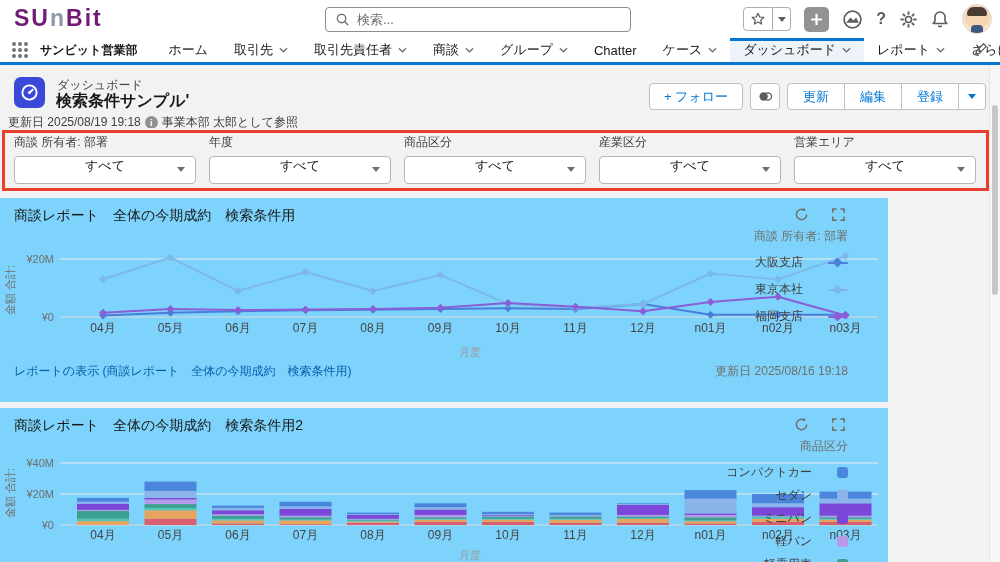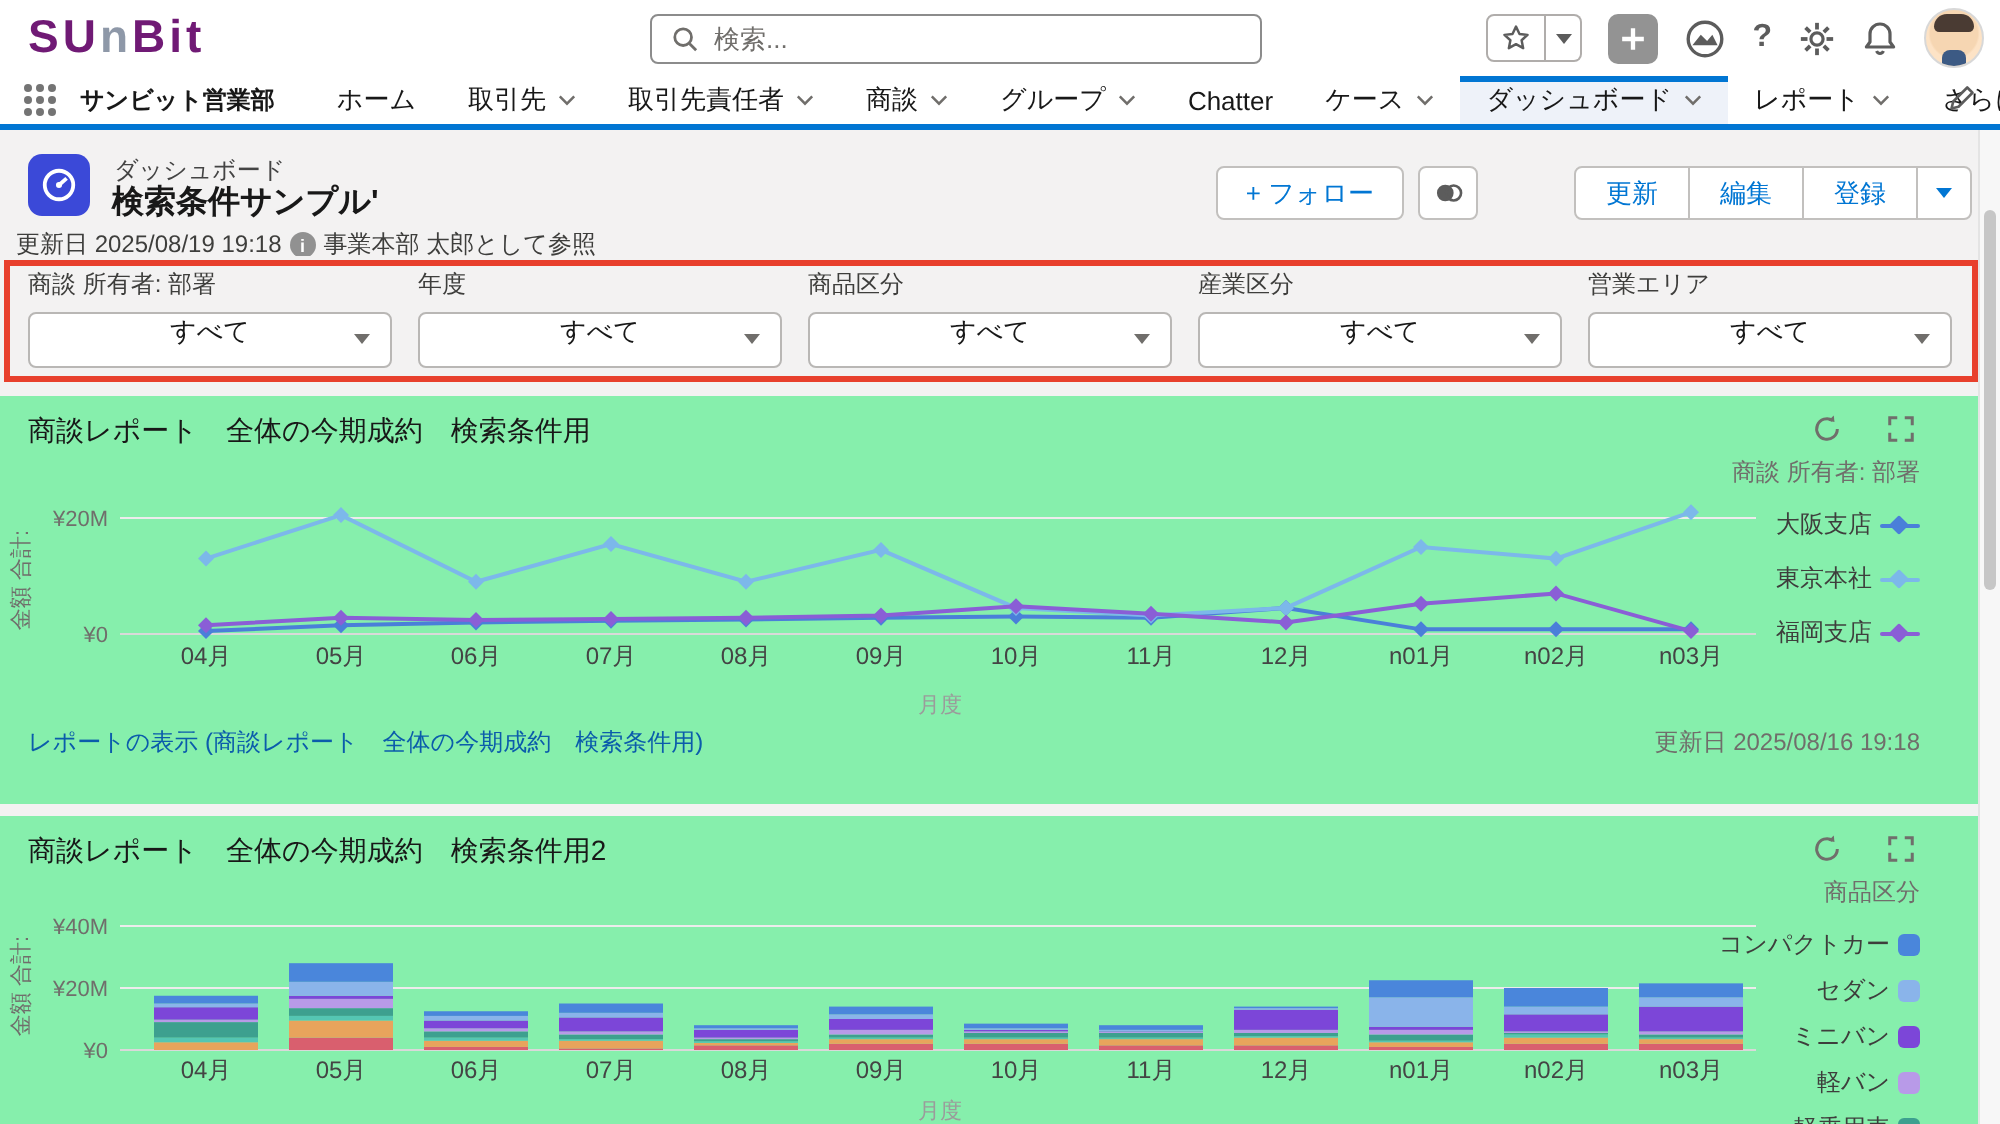--- a/index.html
+++ b/index.html
@@ -38,40 +38,40 @@
   
   .phead{position:absolute;left:0;top:65px;width:1000px;height:63px;background:#f3f2f2;}
   .obj-icon{position:absolute;left:14px;top:12px;width:31px;height:31px;border-radius:7px;background:#3b49d8;display:flex;align-items:center;justify-content:center;}
   .obj-label{position:absolute;left:57px;top:12px;font-size:12px;color:#444;}
   .page-title{position:absolute;left:56px;top:26px;font-size:16px;font-weight:700;color:#181818;}
   .pmeta{position:absolute;left:8px;top:49px;font-size:12px;color:#3e3e3c;display:flex;align-items:center;gap:4px;}
   .infoicon{width:13px;height:13px;border-radius:50%;background:#919191;color:#fff;font-size:9px;font-weight:700;display:flex;align-items:center;justify-content:center;font-style:normal;}
   .pbtns{position:absolute;right:14px;top:18px;display:flex;align-items:center;gap:7px;}
   .btn{height:25px;background:#fff;border:1px solid #c2c0be;border-radius:4px;color:#0176d3;font-size:13px;display:flex;align-items:center;justify-content:center;padding:0 14px;cursor:pointer;white-space:nowrap;}
   .iconbtn{width:28px;padding:0;}
-  .btngroup{display:flex;height:25px;background:#fff;border:1px solid #c2c0be;border-radius:4px;overflow:hidden;margin-left:41px;}
+  .btngroup{display:flex;height:25px;background:#fff;border:1px solid #c2c0be;border-radius:4px;overflow:hidden;}
   .btngroup .gb{padding:0 15px;font-size:13px;color:#0176d3;display:flex;align-items:center;border-right:1px solid #c2c0be;cursor:pointer;}
   .btngroup .gcaret{width:26px;display:flex;align-items:center;justify-content:center;cursor:pointer;}
   .gcaret .caret{border-top-color:#0176d3;}
   
   .filterband{position:absolute;left:0;top:128px;width:1000px;height:60px;background:#f3f2f2;}
   .filter{position:absolute;top:6px;width:182px;}
   .filter .flabel{font-size:12px;color:#3e3e3c;margin-bottom:5px;}
   .filter .fdd{height:26px;background:#fff;border:1px solid #b9b7b5;border-radius:4px;display:flex;justify-content:center;position:relative;font-size:13px;cursor:pointer;}
   .filter .fdd .caret{position:absolute;right:10px;top:10px;border-top-color:#706e6b;}
   .annotation{position:absolute;left:2px;top:130px;width:981px;height:55px;border:3px solid #e8402d;z-index:40;pointer-events:none;}
   
-  .card{position:absolute;left:0;width:1000px;background:#86efac;}
+  .card{position:absolute;left:0;width:888px;background:#7dd3fc;}
   .card1{top:198px;height:204px;}
   .card2{top:408px;height:154px;}
   .ctitle{position:absolute;left:14px;top:9px;font-size:14px;color:#181818;}
   .cicons{position:absolute;right:42px;top:9px;display:flex;gap:22px;}
   .legend{position:absolute;right:40px;text-align:right;}
   .legend .ltitle{font-size:12px;color:#706e6b;margin-bottom:9px;}
-  .litem{display:flex;align-items:center;justify-content:flex-end;gap:4px;font-size:12px;color:#3e3e3c;cursor:pointer;}
+  .litem{display:flex;align-items:center;justify-content:flex-end;gap:25px;font-size:12px;color:#3e3e3c;cursor:pointer;}
   .legend1 .litem{margin-bottom:10px;}
   .legend2 .litem{margin-bottom:6px;}
   .lm{position:relative;width:20px;height:9px;display:inline-block;}
   .lm::before{content:'';position:absolute;left:0;right:0;top:4px;height:2px;background:currentColor;border-radius:1px;}
   .lm::after{content:'';position:absolute;left:6px;top:1px;width:7px;height:7px;background:currentColor;transform:rotate(45deg);border-radius:1px;}
   .sw{width:11px;height:11px;border-radius:3px;display:inline-block;}
   .cfooter-link{position:absolute;left:14px;top:165px;font-size:12px;color:#0b5cab;cursor:pointer;}
   .cfooter-upd{position:absolute;right:40px;top:165px;font-size:12px;color:#706e6b;}
   svg.chart{position:absolute;left:0;top:0;}
   

